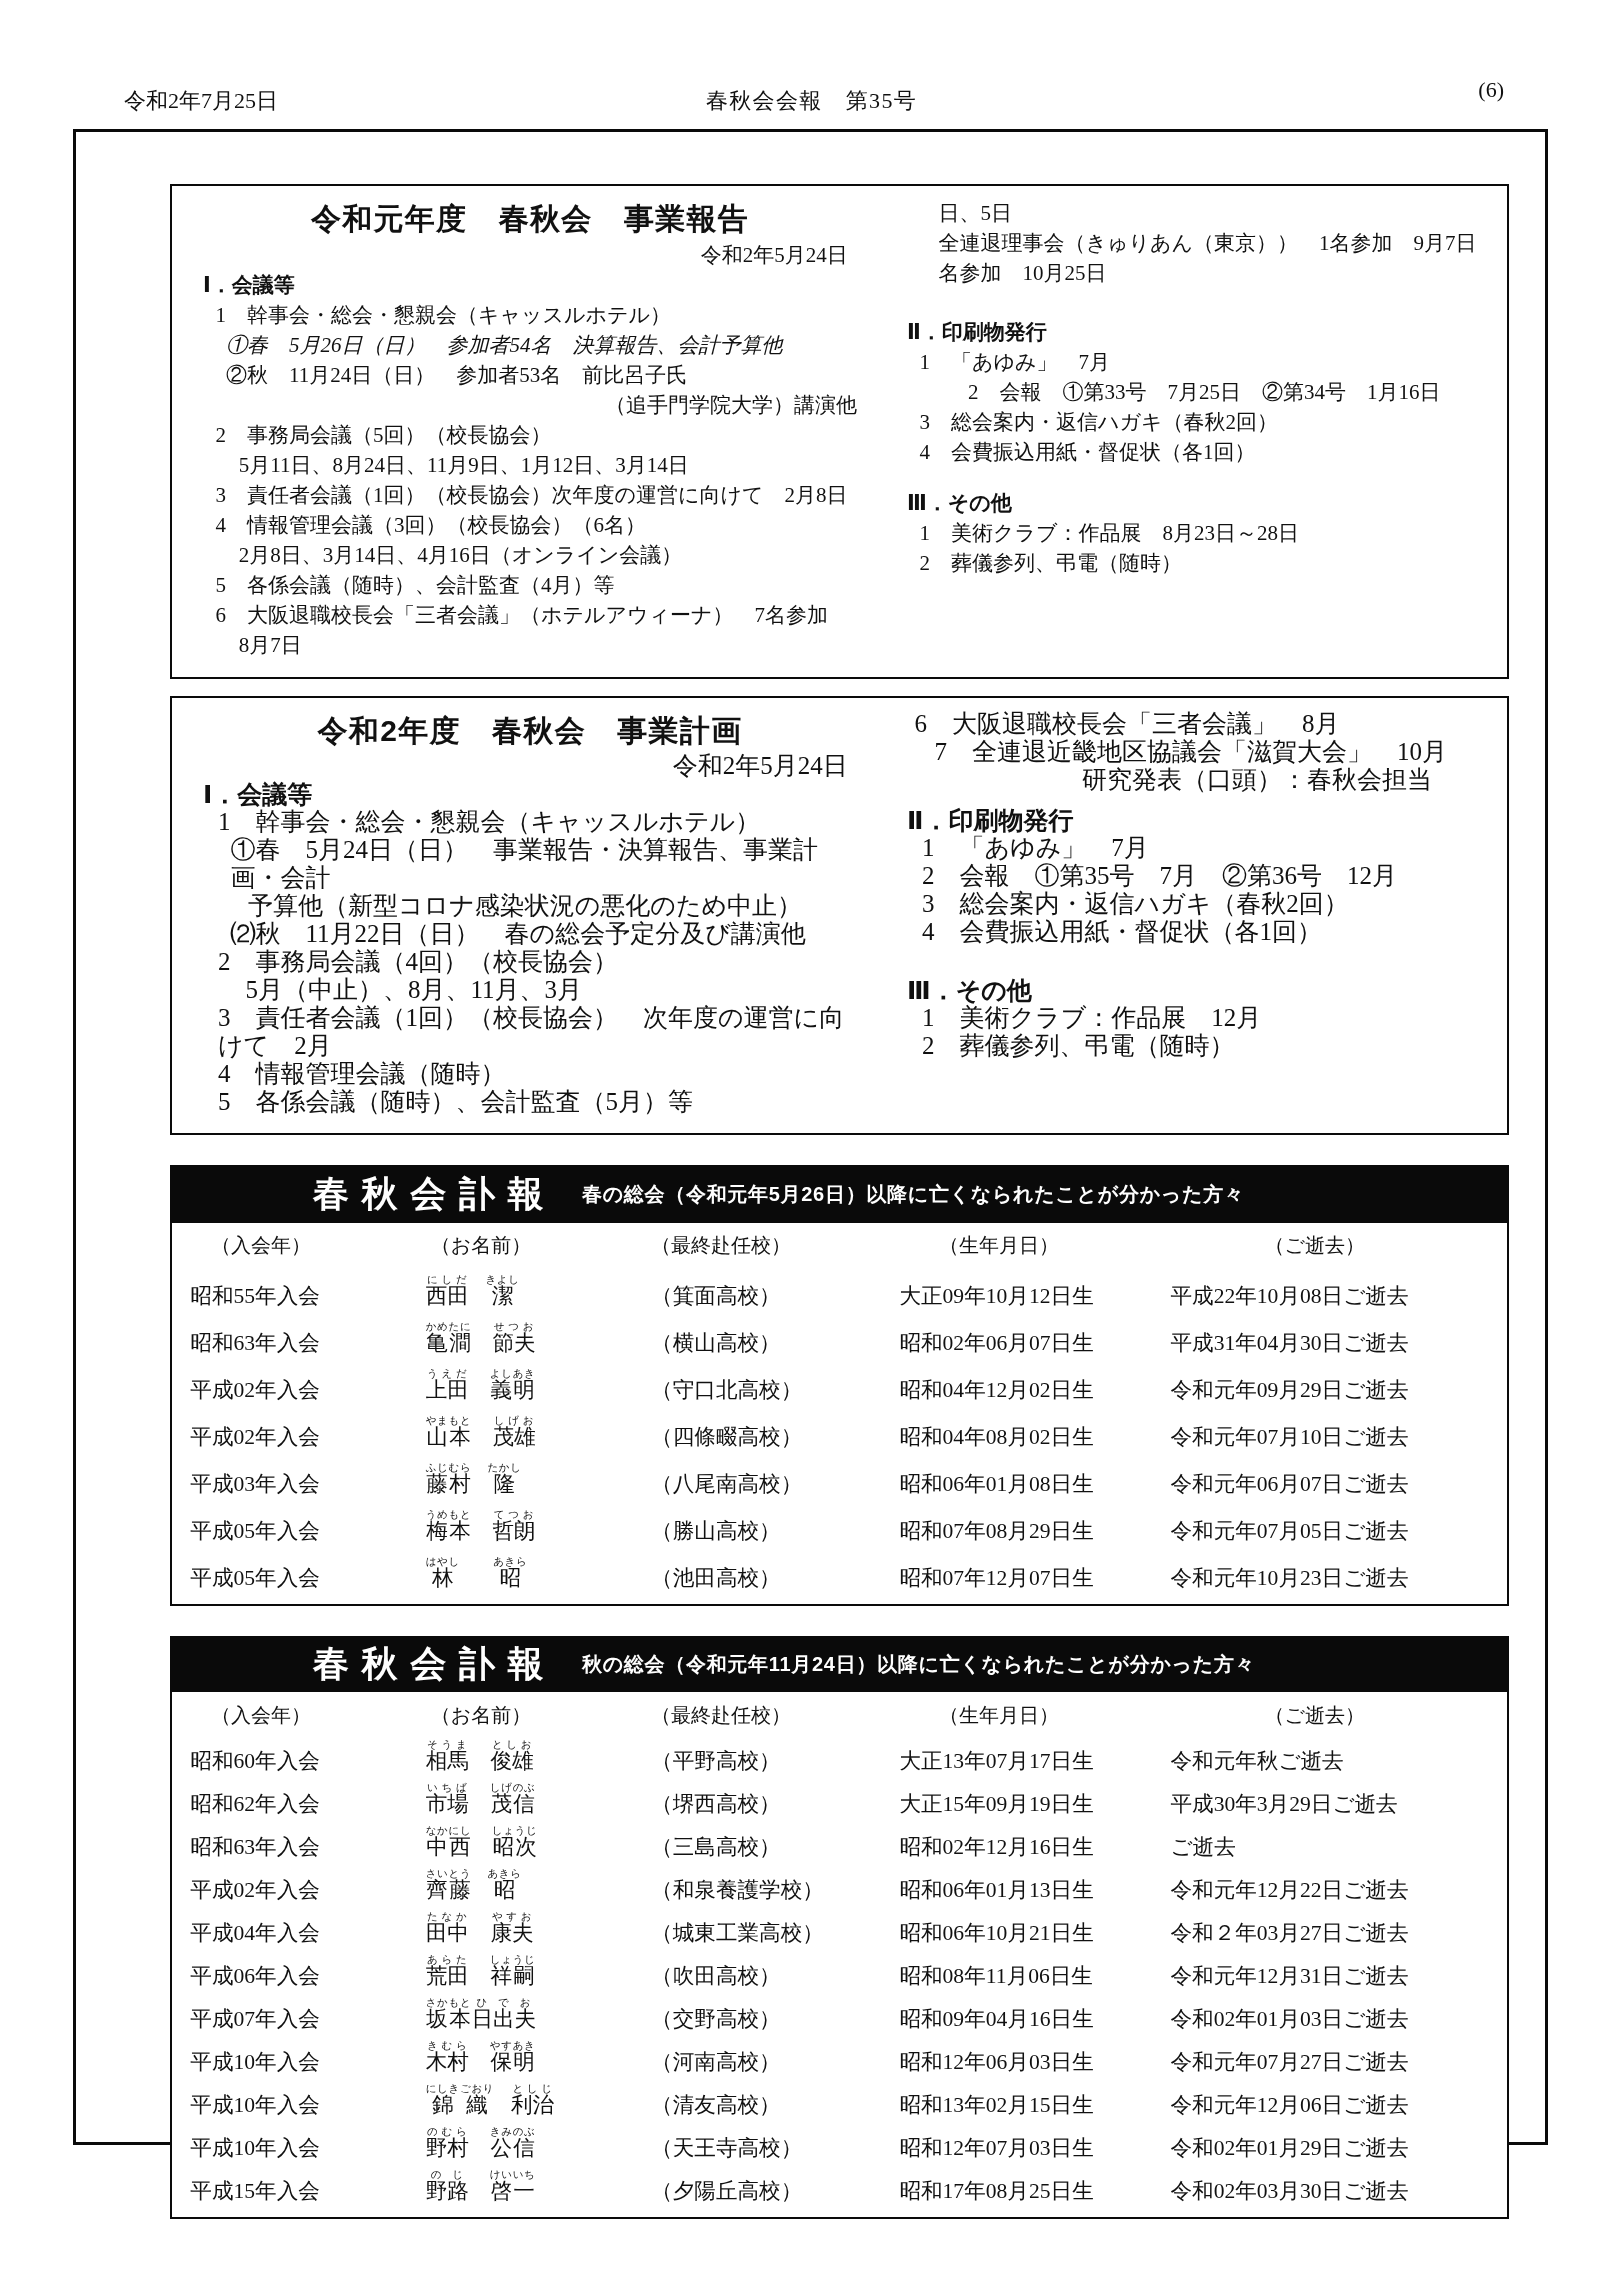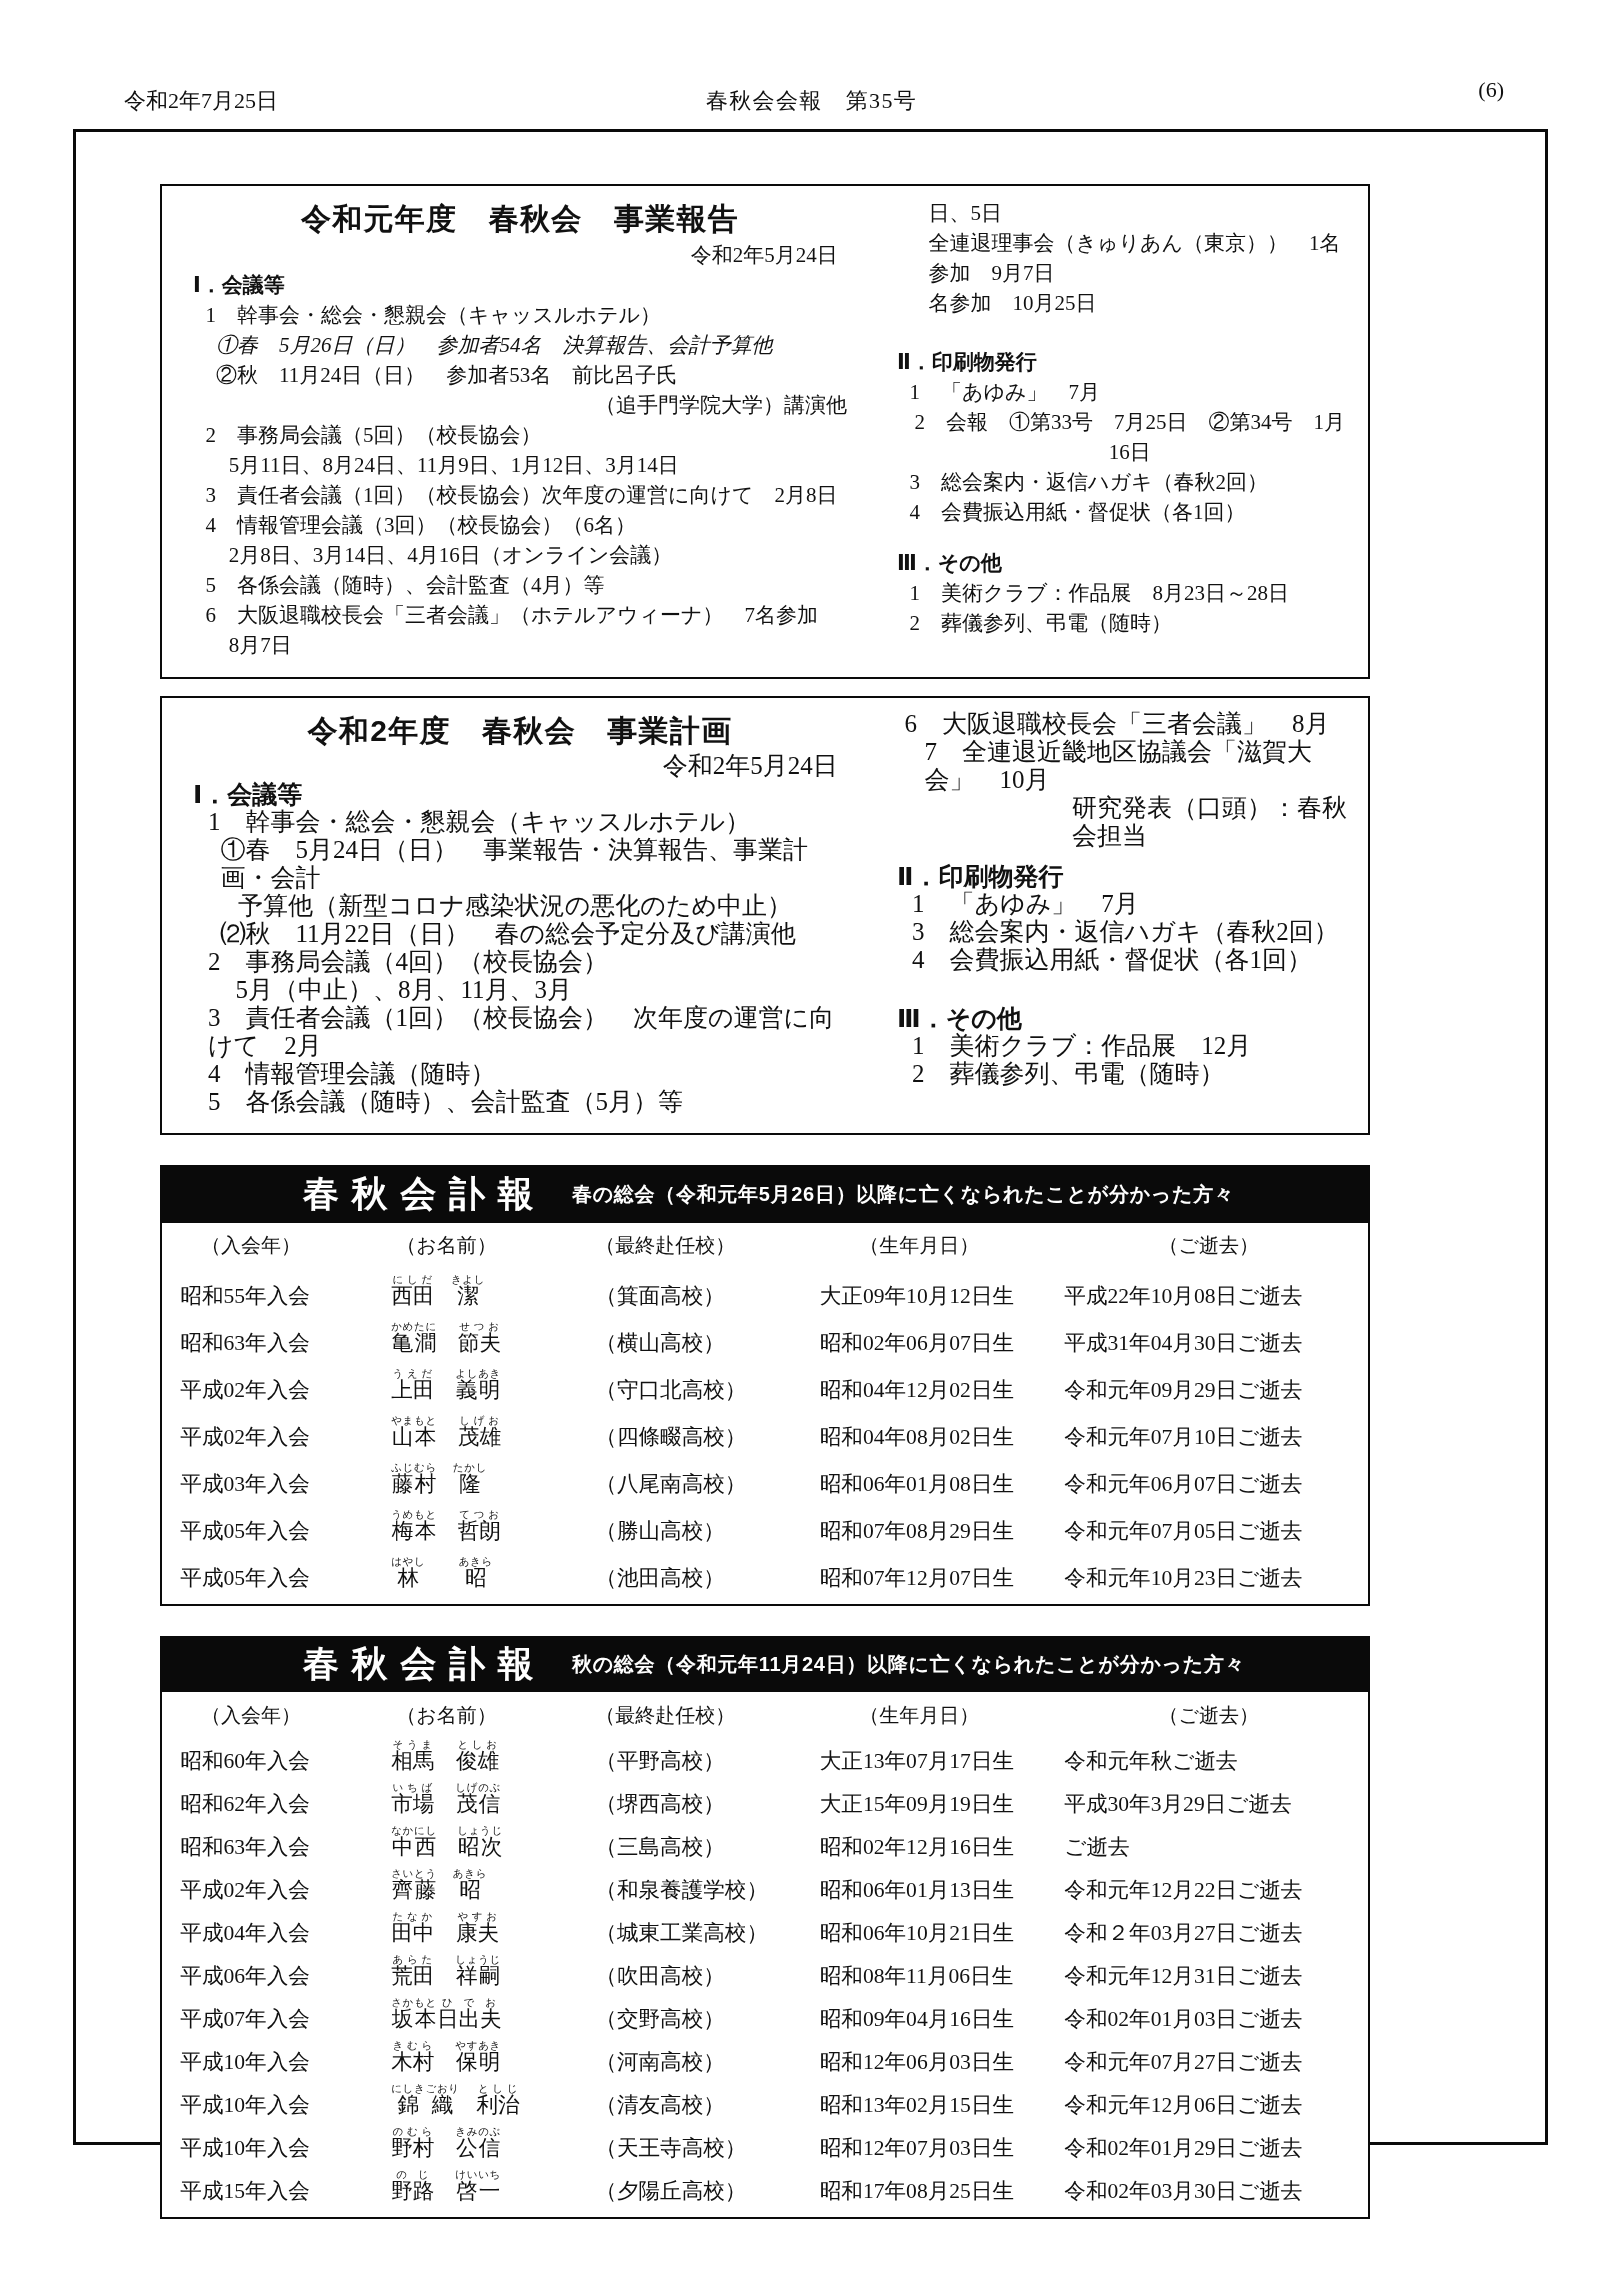--- a/index.html
+++ b/index.html
@@ -19,21 +19,21 @@
   .ph-center{position:absolute;left:0;right:0;top:9.2px;text-align:center;letter-spacing:1.3px;}
   .ph-no{position:absolute;right:46px;top:0;}
   
   .frame{
     position:absolute;left:73px;top:129px;
     width:1475px;height:2016px;
     border:3.9px solid #0a0a0a;
     box-sizing:border-box;
   }
   .inner{
-    position:absolute;left:84px;top:52px;width:1210px;
+    position:absolute;left:94px;top:52px;width:1339px;
   }
   
   .box{
     border:2px solid #0a0a0a;
     box-sizing:border-box;
     padding:11.8px 18.3px 17px 31px;
     display:flex;
     margin-bottom:17px;
   }
   .col-l{width:654px;flex:none;}
@@ -159,20 +159,21 @@
             <div class="ln" style="padding-left: 0.6em;">4　情報管理会議（随時）</div>
             <div class="ln" style="padding-left: 0.6em;">5　各係会議（随時）、会計監査（5月）等</div>
           </div>
           <div class="col-gap"></div>
           <div class="col-r">
             <div class="ln" style="padding-left: 0.3em;">6　大阪退職校長会「三者会議」　8月</div>
             <div class="ln" style="padding-left: 0.3em; margin-left: 20px;">7　全連退近畿地区協議会「滋賀大会」　10月</div>
             <div class="ln" style="padding-left: 7em;">研究発表（口頭）：春秋会担当</div>
             <div class="ln s-h" style="margin-top: 0.5em;">Ⅱ．印刷物発行</div>
             <div class="ln" style="padding-left: 0.6em;">1　「あゆみ」　7月</div>
+            <div class="ln" style="padding-left: 0.6em;">2　会報　①第35号　7月　②第36号　12月</div>
             <div class="ln" style="padding-left: 0.6em;">3　総会案内・返信ハガキ（春秋2回）</div>
             <div class="ln" style="padding-left: 0.6em;">4　会費振込用紙・督促状（各1回）</div>
             <div class="ln s-h" style="margin-top: 1.2em;">Ⅲ．その他</div>
             <div class="ln" style="padding-left: 0.6em;">1　美術クラブ：作品展　12月</div>
             <div class="ln" style="padding-left: 0.6em;">2　葬儀参列、弔電（随時）</div>
           </div>
         </section>
         <section class="obit obit-1">
           <div class="obit-bar">
             <span class="obit-bar-title">春秋会訃報</span>

